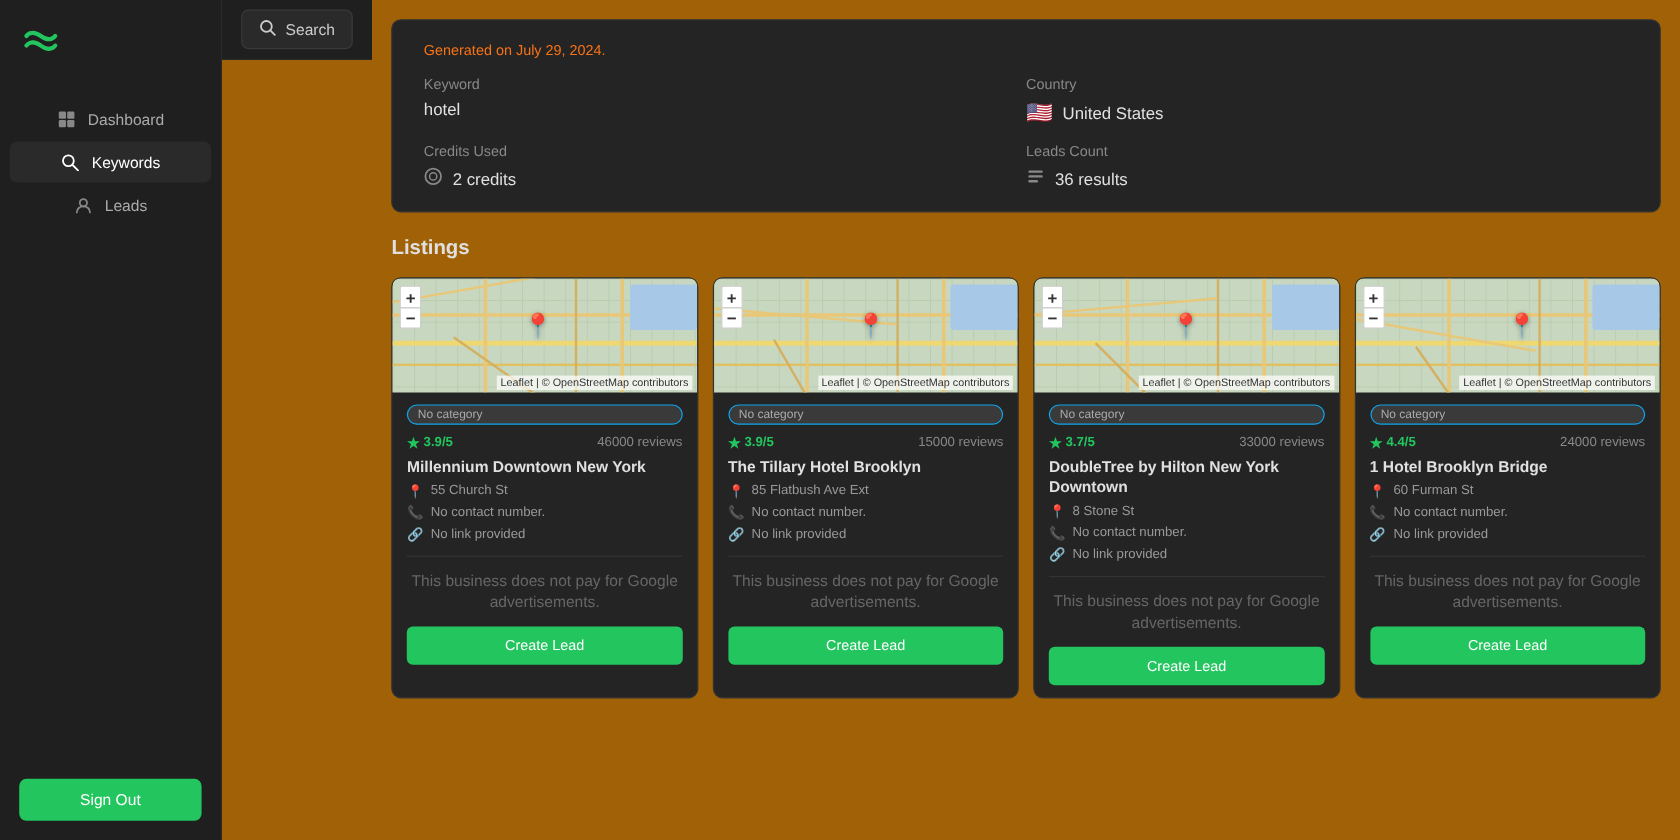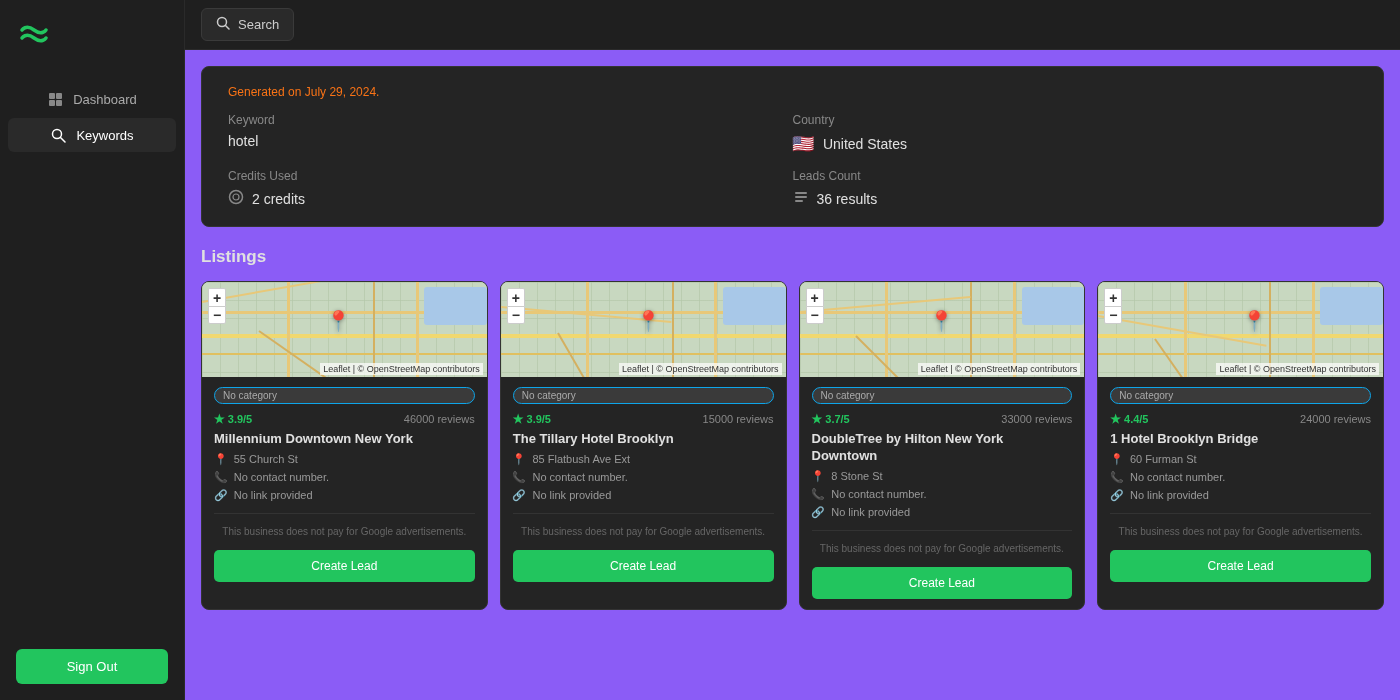--- a/index.html
+++ b/index.html
@@ -71,23 +71,22 @@
       padding: 10px;
       cursor: pointer;
       font-size: 13px;
       font-weight: 500;
     }
 
     
     .main {
       flex: 1;
       display: flex;
-      flex-direction: column;
       overflow: hidden;
-      background: #8b5cf6;
+      background: #a16207;
     }
 
     
     .topbar {
       background: #1f1f1f;
       border-bottom: 1px solid #2a2a2a;
       padding: 8px 16px;
       display: flex;
       align-items: center;
       height: 50px;
@@ -309,21 +308,21 @@
       font-size: 11px;
       color: #999;
     }
     .detail-icon { font-size: 11px; color: #777; }
     .card-divider {
       border: none;
       border-top: 1px solid #333;
       margin: 6px 0;
     }
     .card-ad-notice {
-      font-size: 10px;
+      font-size: 13px;
       color: #666;
       text-align: center;
       line-height: 1.4;
     }
     .create-lead-btn {
       width: 100%;
       background: #22c55e;
       color: #fff;
       border: none;
       border-radius: 5px;
@@ -370,20 +369,29 @@
       <span>Dashboard</span>
     </div>
     <div class="nav-item active">
       <span class="nav-item-icon">
         <svg width="15" height="15" viewBox="0 0 15 15" fill="none">
           <circle cx="6" cy="6" r="4.5" stroke="#fff" stroke-width="1.5"></circle>
           <line x1="9.5" y1="9.5" x2="14" y2="14" stroke="#fff" stroke-width="1.5" stroke-linecap="round"></line>
         </svg>
       </span>
       <span>Keywords</span>
+    </div>
+    <div class="nav-item">
+      <span class="nav-item-icon">
+        <svg width="15" height="15" viewBox="0 0 15 15" fill="none">
+          <circle cx="7.5" cy="5" r="3" stroke="#888" stroke-width="1.5"></circle>
+          <path d="M2 13c0-3 2.5-5 5.5-5s5.5 2 5.5 5" stroke="#888" stroke-width="1.5" stroke-linecap="round"></path>
+        </svg>
+      </span>
+      <span>Leads</span>
     </div>
   </nav>
 
   <div class="sign-out-area">
     <button class="sign-out-btn">Sign Out</button>
   </div>
 </aside>
 
 <main class="main">
 

